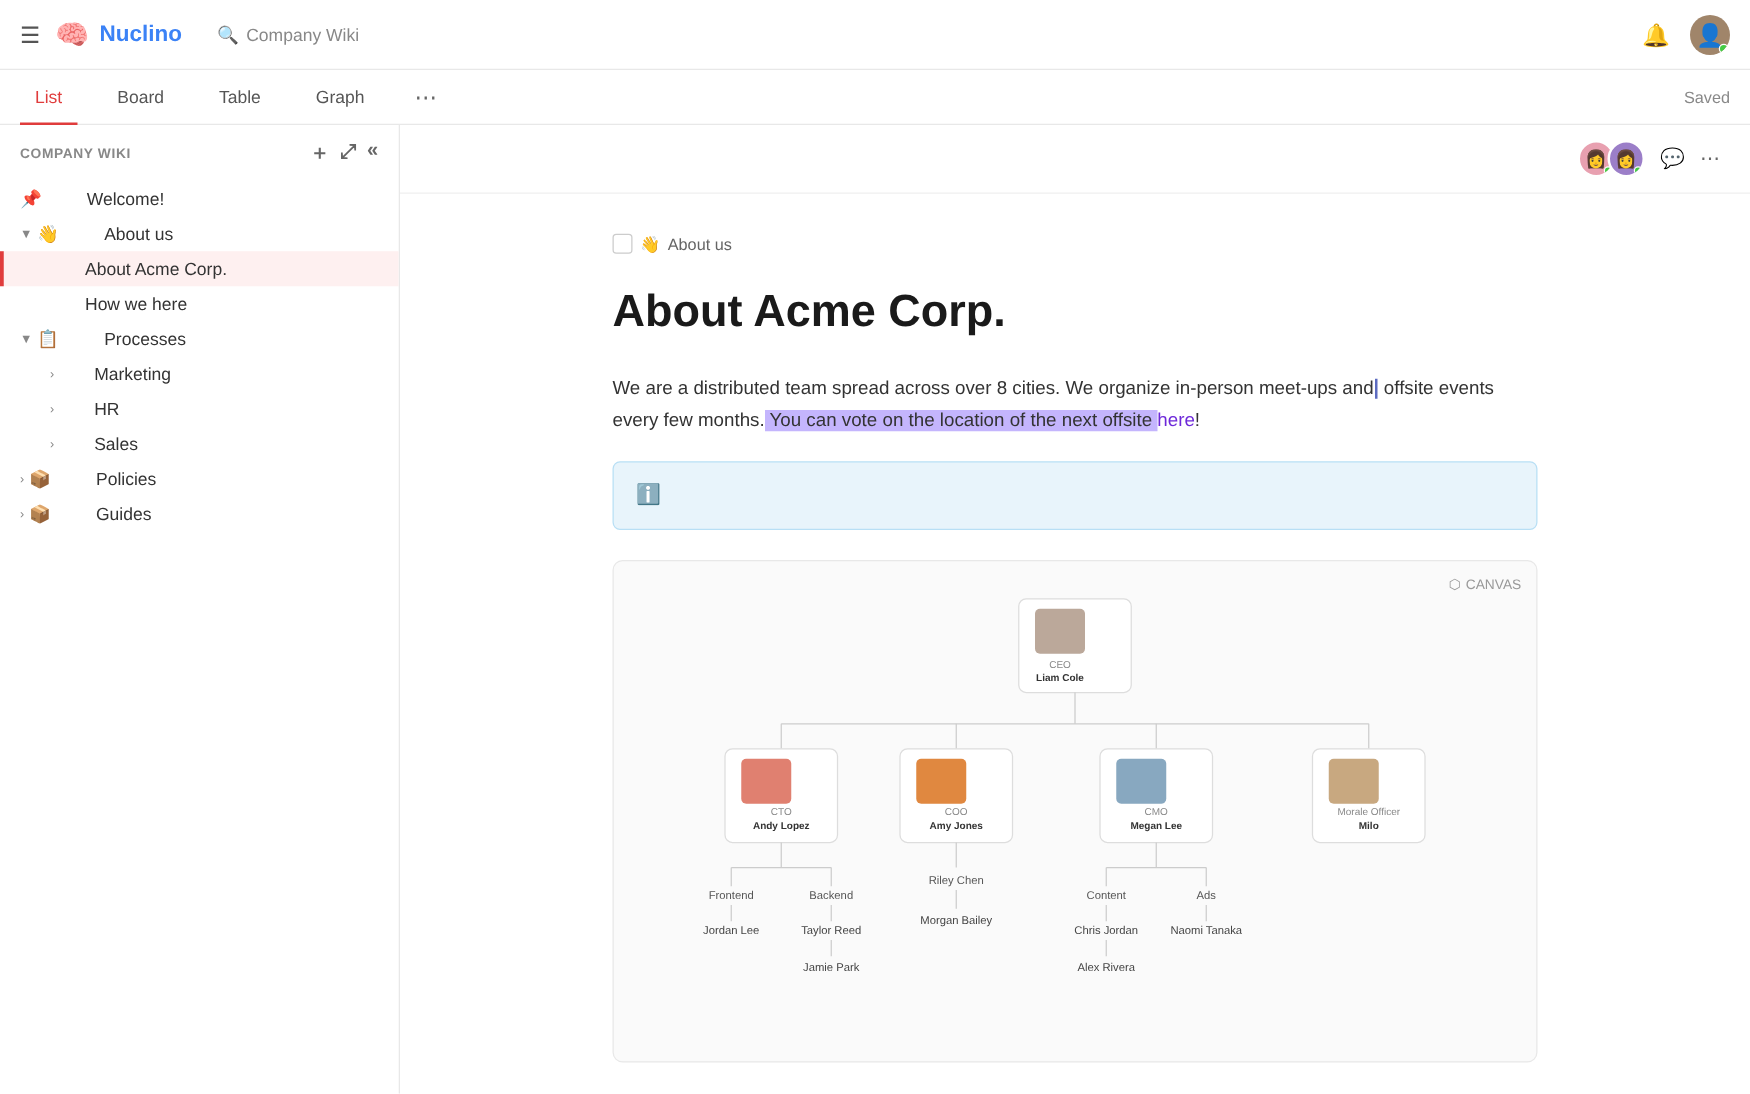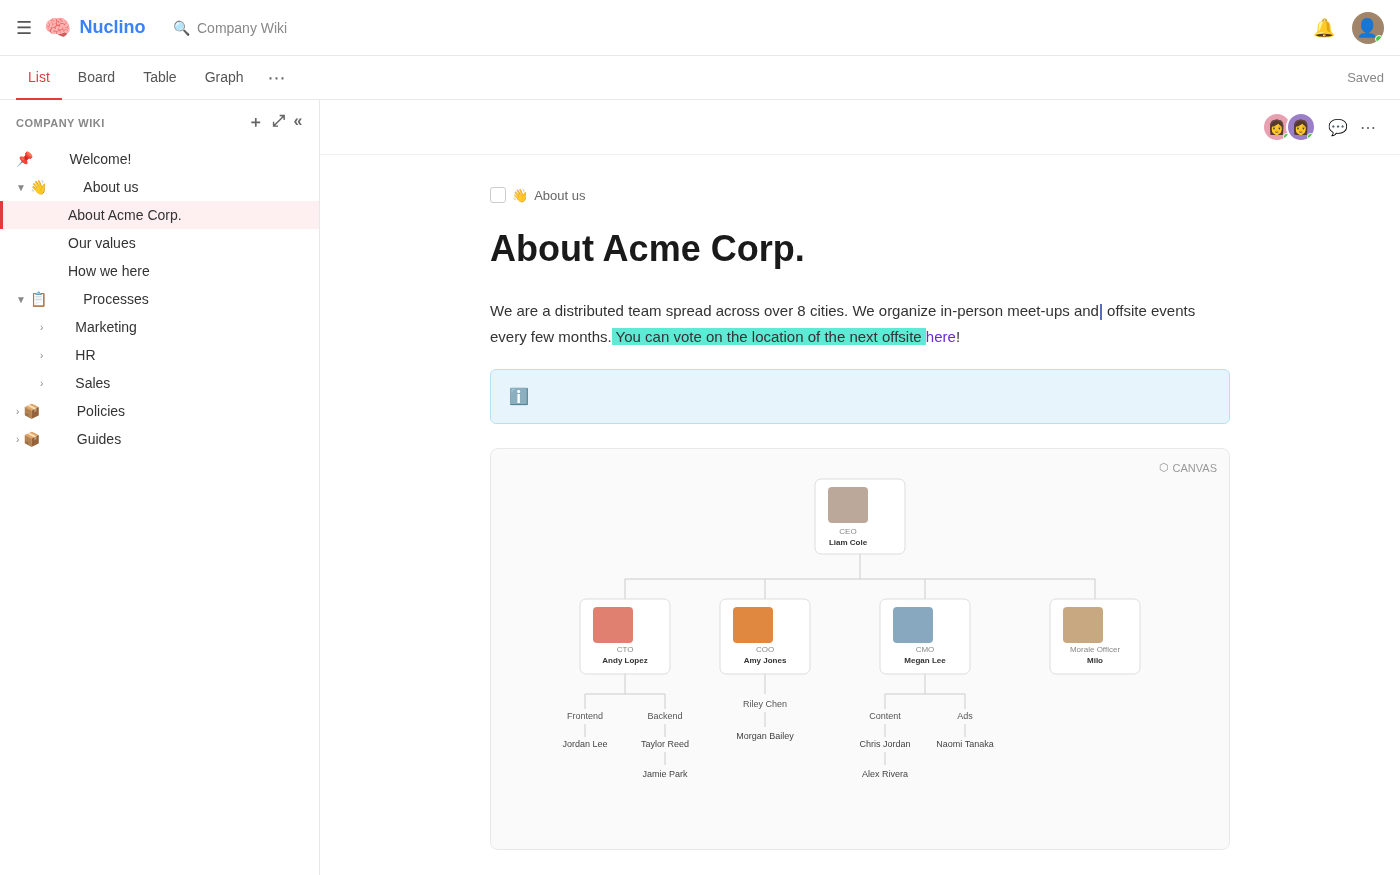--- a/index.html
+++ b/index.html
@@ -17,21 +17,21 @@
     .logo-text { font-weight: 700; font-size: 18px; color: #3b82f6; }
     .search-area { display: flex; align-items: center; gap: 6px; color: #888; font-size: 14px; margin-left: 16px; }
     .nav-right { margin-left: auto; display: flex; align-items: center; gap: 16px; }
     .bell-icon { font-size: 18px; color: #666; cursor: pointer; }
     .avatar-top { width: 32px; height: 32px; border-radius: 50%; background: #a0856a; display: flex; align-items: center; justify-content: center; overflow: hidden; position: relative; }
     .avatar-dot { width: 8px; height: 8px; border-radius: 50%; background: #44cc44; position: absolute; bottom: 1px; right: 1px; border: 1px solid #fff; }
 
     
     .tabs-bar {
       display: flex; align-items: center; height: 44px;
-      border-bottom: 1px solid #e8e8e8; padding: 0 16px; gap: 4px;
+      border-bottom: 1px solid #e8e8e8; padding: 0 16px; gap: 20px;
     }
     .tab-item {
       padding: 4px 12px; font-size: 14px; color: #555; cursor: pointer;
       border-bottom: 2px solid transparent; height: 44px; display: flex; align-items: center;
     }
     .tab-item.active { color: #e03c3c; border-bottom-color: #e03c3c; font-weight: 500; }
     .tab-more { margin-left: 8px; color: #666; cursor: pointer; font-size: 18px; }
     .saved-label { margin-left: auto; color: #888; font-size: 13px; }
 
     
@@ -65,21 +65,21 @@
     
     .breadcrumb { display: flex; align-items: center; gap: 6px; font-size: 13px; color: #666; margin-bottom: 24px; }
     .breadcrumb-checkbox { width: 16px; height: 16px; border: 1px solid #ccc; border-radius: 3px; display: inline-flex; align-items: center; justify-content: center; cursor: pointer; }
 
     
     .page-title { font-size: 36px; font-weight: 700; color: #1a1a1a; margin-bottom: 28px; line-height: 1.2; }
 
     
     .content-para { font-size: 15px; line-height: 1.7; color: #333; margin-bottom: 20px; }
     .content-link { color: #6d28d9; text-decoration: none; }
-    .text-highlight-yellow { background: #5eead4; text-align: right; }
+    .text-highlight-yellow { background: #c4b5fd; text-align: right; }
 
     
     .info-box {
       background: #e8f4fb; border: 1px solid #b8dff5; border-radius: 6px;
       padding: 14px 18px; display: flex; align-items: flex-start; gap: 10px;
       margin-bottom: 24px; font-size: 14px; color: #333; line-height: 1.5;
     }
     .info-icon { color: #1a7adb; font-size: 16px; flex-shrink: 0; margin-top: 1px; }
 
     
@@ -160,23 +160,20 @@
       <span class="item-icon">👋</span>
       <span class="item-text">About us</span>
       <span class="item-checkbox">☐</span>
     </div>
 
     <div class="sidebar-item sidebar-child active">
       <span class="item-text">About Acme Corp.</span>
       <span class="item-checkbox">☐</span>
     </div>
 
-    <div class="sidebar-item sidebar-child">
-      <span class="item-text">Our values</span>
-    </div>
 
     <div class="sidebar-item sidebar-child">
       <span class="item-text">How we here</span>
     </div>
 
     <div class="sidebar-item">
       <span class="collapse-icon">▼</span>
       <span class="item-icon">📋</span>
       <span class="item-text">Processes</span>
       <span class="item-checkbox">☐</span>

